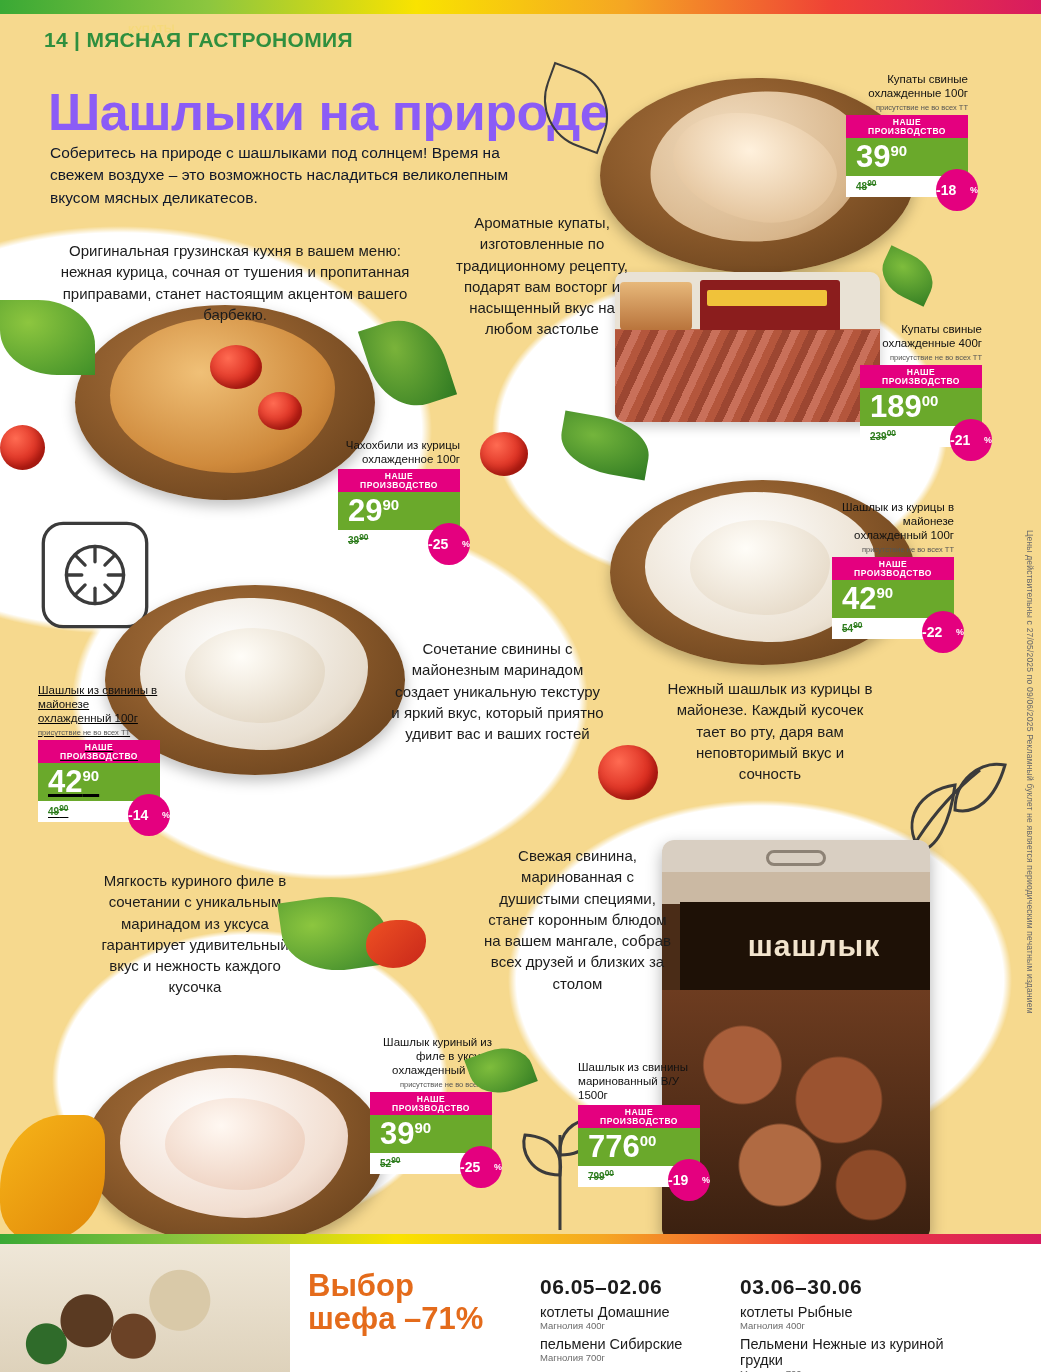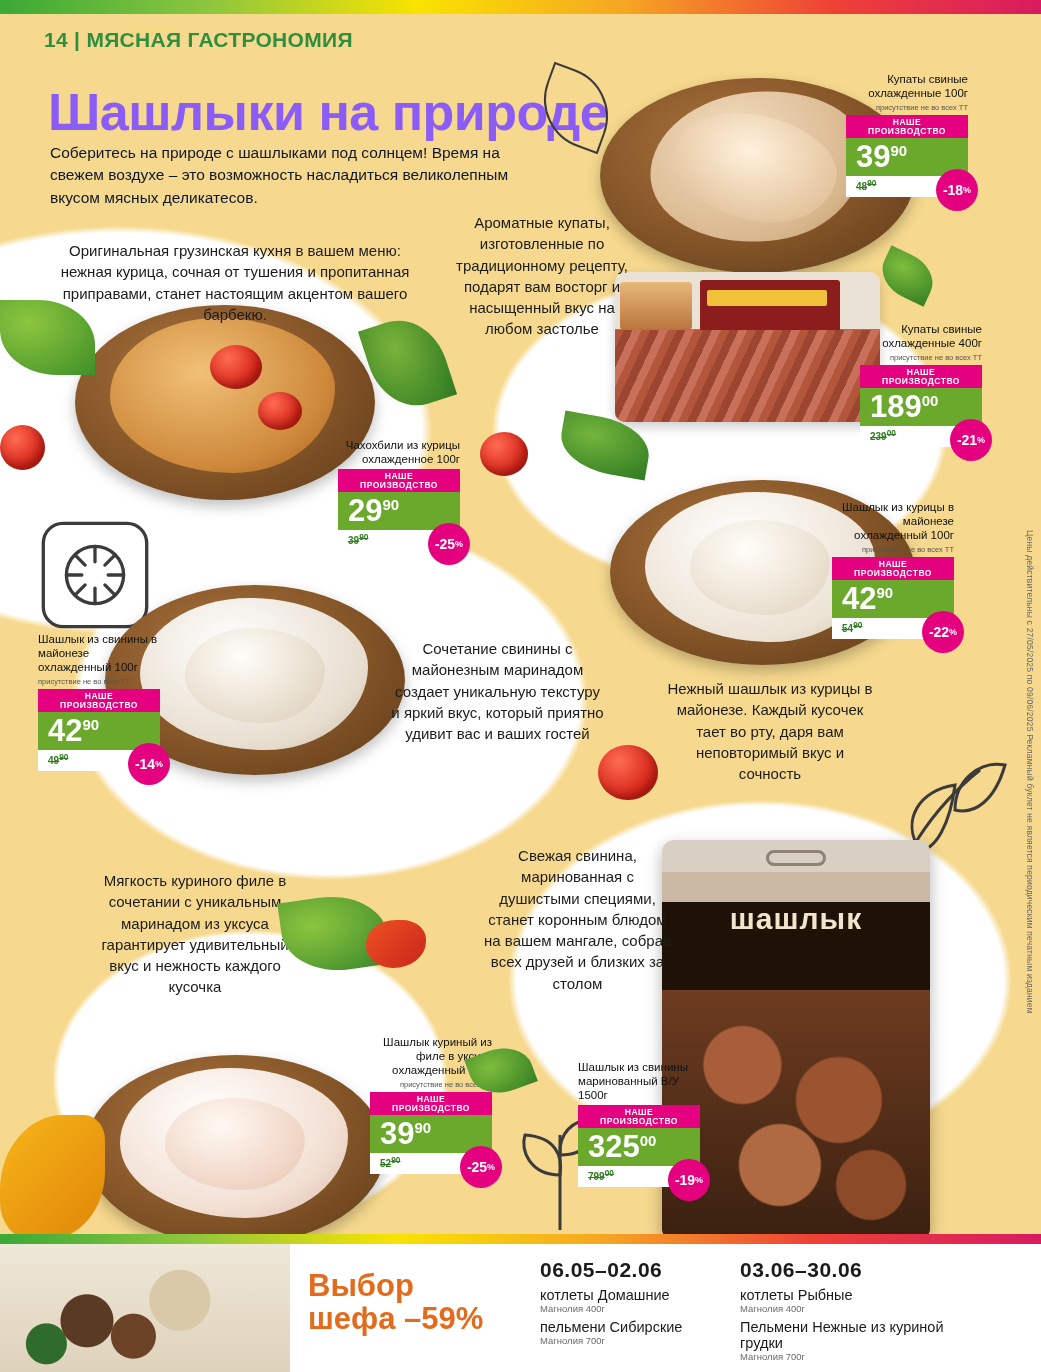--- a/index.html
+++ b/index.html
@@ -43,37 +43,37 @@
   .pricetag { position:absolute; width:122px; }
   .pt-name { font-size:11.5px; line-height:1.22; color:#111; text-align:right; }
   .pt-note { font-size:7.5px; color:#555; text-align:right; margin-top:3px; }
   .pt-green { background:#6aa92b; color:#fff; margin-top:3px; position:relative; }
   .pt-ourprod { background:#e4007f; color:#fff; font-size:8.5px; font-weight:bold; text-align:center;
      letter-spacing:.5px; padding:3px 0 2px; line-height:1.05;}
   .pt-price { font-size:31px; font-weight:bold; line-height:.95; padding:4px 0 5px 10px; position:relative;}
   .pt-price sup { font-size:15px; vertical-align:super; }
   .pt-old { font-size:10px; color:#2f7d1f; text-decoration:line-through; font-weight:bold; padding:2px 0 4px 10px; background:#fff;}
   .pt-disc { position:absolute; right:-10px; bottom:-14px; background:#e4007f; color:#fff; border-radius:50%;
-     width:42px; height:42px; display:flex; align-items:center; justify-content:center; font-size:14px; font-weight:bold;}
+     width:42px; height:42px; display:flex; align-items:center; justify-content:space-between; font-size:14px; font-weight:bold;}
   .pt-disc sup { font-size:9px; }
 
   .sidetext { position:absolute; right:6px; top:530px; writing-mode:vertical-rl; font-size:8.5px; color:#6a6a6a; letter-spacing:.2px;}
 
   
   .bottom { position:absolute; left:0; bottom:0; width:100%; height:128px; background:#fff; display:flex; }
   .bottom-rainbow { position:absolute; left:0; bottom:128px; width:100%; height:10px;
      background: linear-gradient(90deg,#3aa935 0%, #8cc63f 18%, #f9e300 38%, #f5a623 58%, #ef4136 78%, #d81b60 100%); }
   .bb-img { width:290px; height:100%; background:
       radial-gradient(circle at 30% 60%, #5a3a22 0 26px, rgba(0,0,0,0) 27px),
       radial-gradient(circle at 46% 72%, #6b4226 0 22px, rgba(0,0,0,0) 23px),
       radial-gradient(circle at 16% 78%, #2f6b2a 0 20px, rgba(0,0,0,0) 21px),
       radial-gradient(circle at 62% 44%, #d9c9a8 0 30px, rgba(0,0,0,0) 31px),
       linear-gradient(180deg,#efe7d8,#ded2bb); }
   .bb-title { font-size:31px; font-weight:bold; color:#e46b1b; line-height:1.05; padding:26px 0 0 18px; width:250px;}
-  .bb-col { padding:14px 0 0 0; width:200px;}
+  .bb-col { padding:31px 0 0 0; width:200px;}
   .bb-date { font-size:21px; font-weight:bold; color:#1b1b1b; letter-spacing:.5px;}
   .bb-item { font-size:14.5px; color:#1b1b1b; margin-top:5px;}
   .bb-sub { font-size:9.5px; color:#6a6a6a; }
 
   .tomato { position:absolute; border-radius:50%; background:radial-gradient(circle at 35% 30%, #ff6b52, #d32015 70%); box-shadow:inset -4px -5px 8px rgba(0,0,0,.25);}
   .leaf { position:absolute; background:#5aa031; border-radius:0 60% 0 60%; }
   .leafline { position:absolute; border:2px solid #3b3b3b; border-radius:0 70% 0 70%; }
 </style>
 </head>
 <body>
@@ -208,21 +208,21 @@
         <sup>%</sup>
       </div>
   </div>
 </div>
 
 <div class="photo">
   <div class="board" style="position:absolute; left:105px; top:585px; width:300px; height:190px;"></div>
   <div class="meat-blob" style="left:140px; top:598px; width:228px; height:152px; background:radial-gradient(ellipse at 40% 32%, #ffffff, #e7ddce 70%, #c4b49e 100%);"></div>
   <div class="meat-blob" style="left:185px; top:628px; width:140px; height:95px; background:radial-gradient(ellipse at 40% 30%, #fffdf8, #e2d6c3 80%);"></div>
 </div>
-<div class="pricetag" style="left:38px; top:632px;">
+<div class="pricetag" style="left:38px; top:683px;text-decoration:underline;">
   <div class="pt-name" style="text-align:left;">Шашлык из свинины в майонезе охлажденный 100г</div>
   <div class="pt-note" style="text-align:left;">присутствие не во всех ТТ</div>
   <div class="pt-green">
     <div class="pt-ourprod">
       <div>НАШЕ</div>
       <div>ПРОИЗВОДСТВО</div>
     </div>
     <div class="pt-price"><span>42</span><sup>90</sup></div>
     <div class="pt-old"><span>49</span><sup>90</sup></div>
     <div class="pt-disc">
@@ -252,40 +252,40 @@
         <sup>%</sup>
       </div>
   </div>
 </div>
 
 <div class="photo">
   <div style="position:absolute; left:662px; top:840px; width:268px; height:400px; border-radius:12px;
       background:linear-gradient(180deg,#d9cfc2 0 8%, #cbb9a3 8% 16%, #4a2c17 16% 100%);
       box-shadow:0 6px 16px rgba(0,0,0,.3); overflow:hidden;">
     <div style="position:absolute; left:104px; top:10px; width:60px; height:16px; border:3px solid #8d8275; border-radius:10px;"></div>
-    <div style="position:absolute; left:0; top:62px; width:100%; height:88px; background:#1e1106; display:flex; align-items:flex-start; justify-content:center;">
+    <div style="position:absolute; left:18px; top:62px; width:100%; height:88px; background:#1e1106; display:flex; align-items:center; justify-content:center;">
       <span style="font-size:30px; font-weight:bold; color:#f2e4cd; letter-spacing:1px;">шашлык</span>
     </div>
     <div style="position:absolute; left:0; top:150px; width:100%; height:250px;
         background:
           radial-gradient(circle at 30% 30%, #a85e3a 0 38px, rgba(0,0,0,0) 40px),
           radial-gradient(circle at 66% 44%, #9b5330 0 42px, rgba(0,0,0,0) 44px),
           radial-gradient(circle at 44% 70%, #b06a42 0 40px, rgba(0,0,0,0) 42px),
           radial-gradient(circle at 78% 78%, #8d4a28 0 34px, rgba(0,0,0,0) 36px),
           linear-gradient(180deg,#6d3c20,#3a2010);"></div>
   </div>
 </div>
 <div class="pricetag" style="left:578px; top:1060px;">
   <div class="pt-name" style="text-align:left;">Шашлык из свинины маринованный В/У 1500г</div>
   <div class="pt-green">
     <div class="pt-ourprod">
       <div>НАШЕ</div>
       <div>ПРОИЗВОДСТВО</div>
     </div>
-    <div class="pt-price"><span>325</span><sup>00</sup></div>
+    <div class="pt-price"><span>776</span><sup>00</sup></div>
     <div class="pt-old"><span>799</span><sup>00</sup></div>
     <div class="pt-disc">
         <span>-19</span>
         <sup>%</sup>
       </div>
   </div>
 </div>
 
 <div class="desc" style="left:60px; top:230px; width:350px;margin-top:10px;">Оригинальная грузинская кухня в вашем меню: нежная курица, сочная от тушения и пропитанная приправами, станет настоящим акцентом вашего барбекю.</div>
 <div class="desc" style="left:452px; top:212px; width:180px;">Ароматные купаты, изготовленные по традиционному рецепту, подарят вам восторг и насыщенный вкус на любом застолье</div>
@@ -306,21 +306,21 @@
 <div class="leaf" style="left:470px; top:1048px; width:62px; height:45px; background:radial-gradient(ellipse at 35% 35%,#7ebd3c,#357f24); transform:rotate(-20deg);"></div>
 <div class="leaf" style="left:880px; top:255px; width:55px; height:42px; background:radial-gradient(ellipse at 35% 35%,#7ebd3c,#357f24); transform:rotate(25deg);"></div>
 
 <div class="sidetext">Цены действительны с 27/05/2025 по 09/06/2025 Рекламный буклет не является периодическим печатным изданием</div>
 
 <div class="bottom-rainbow"></div>
 <div class="bottom">
   <div class="bb-img"></div>
   <div class="bb-title">
     <div>Выбор</div>
-    <div>шефа –59%</div>
+    <div>шефа –71%</div>
   </div>
   <div class="bb-col">
     <div class="bb-date">06.05–02.06</div>
     <div class="bb-item">котлеты Домашние</div>
     <div class="bb-sub">Магнолия 400г</div>
     <div class="bb-item">пельмени Сибирские</div>
     <div class="bb-sub">Магнолия 700г</div>
   </div>
   <div class="bb-col" style="width:240px;">
     <div class="bb-date">03.06–30.06</div>

